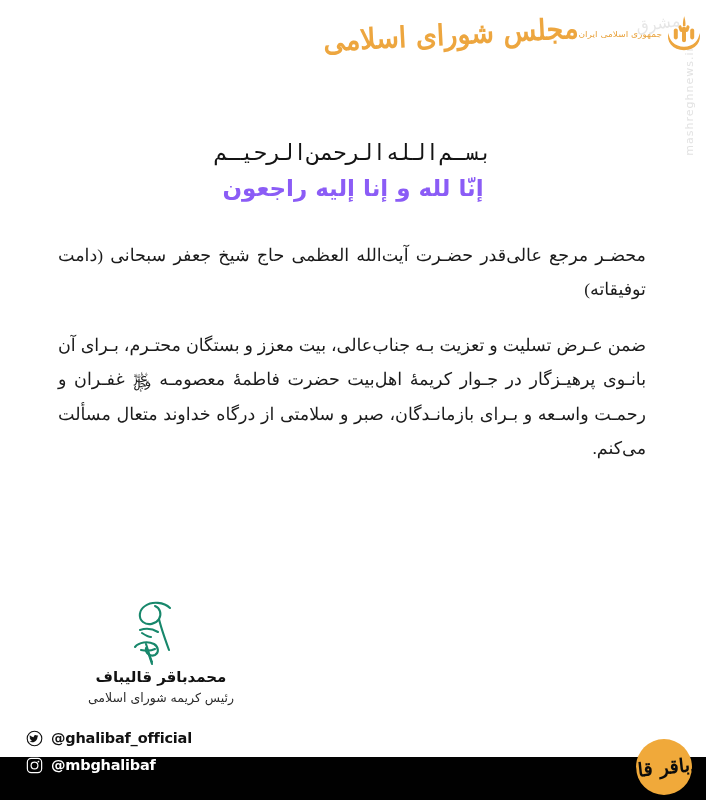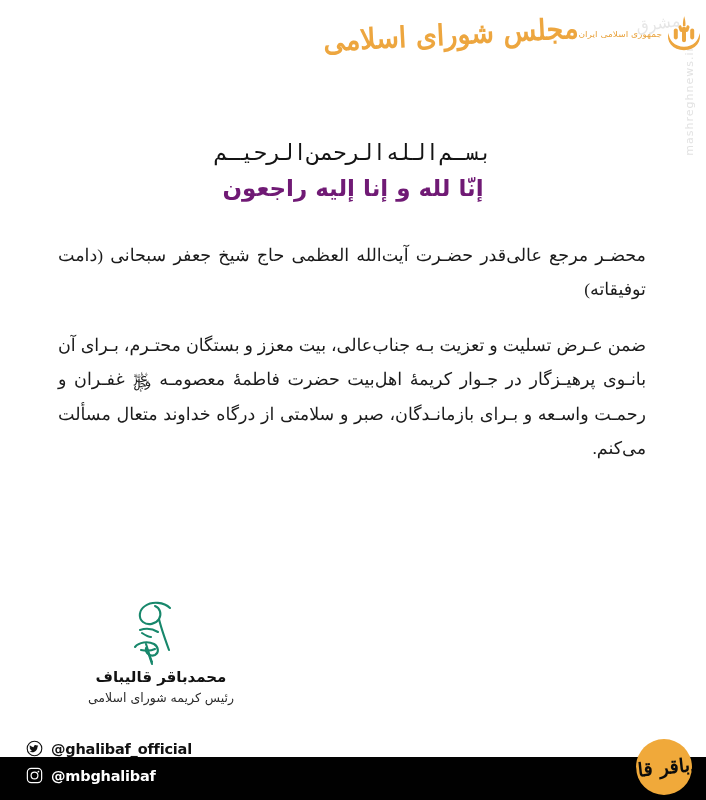--- a/index.html
+++ b/index.html
@@ -97,21 +97,21 @@
     font-size: 22px;
     line-height: 1.35;
     color: #141414;
     font-family: Liberation Mono, monospace;
   }
   .inna-lillah {
     margin-top: 4px;
     font-size: 23px;
     font-weight: 700;
     line-height: 1.3;
-    color: #701a75;
+    color: #8b5cf6;
   }
 
   
   .body-copy {
     position: absolute;
     top: 238px;
     right: 60px;
     left: 58px;
     text-align: justify;
     text-align-last: right;
@@ -156,21 +156,21 @@
   
   .socials {
     position: absolute;
     left: 26px;
     top: 730px;
     direction: ltr;
     text-align: left;
   }
   .handle-row {
     display: flex;
-    align-items: flex-end;
+    align-items: flex-start;
     gap: 8px;
     height: 27px;
   }
   .handle-row .handle-text {
     font-size: 14.5px;
     font-weight: 700;
     letter-spacing: -0.2px;
     color: #111111;
   }
   .handle-row.on-dark .handle-text { color: #ffffff; }

